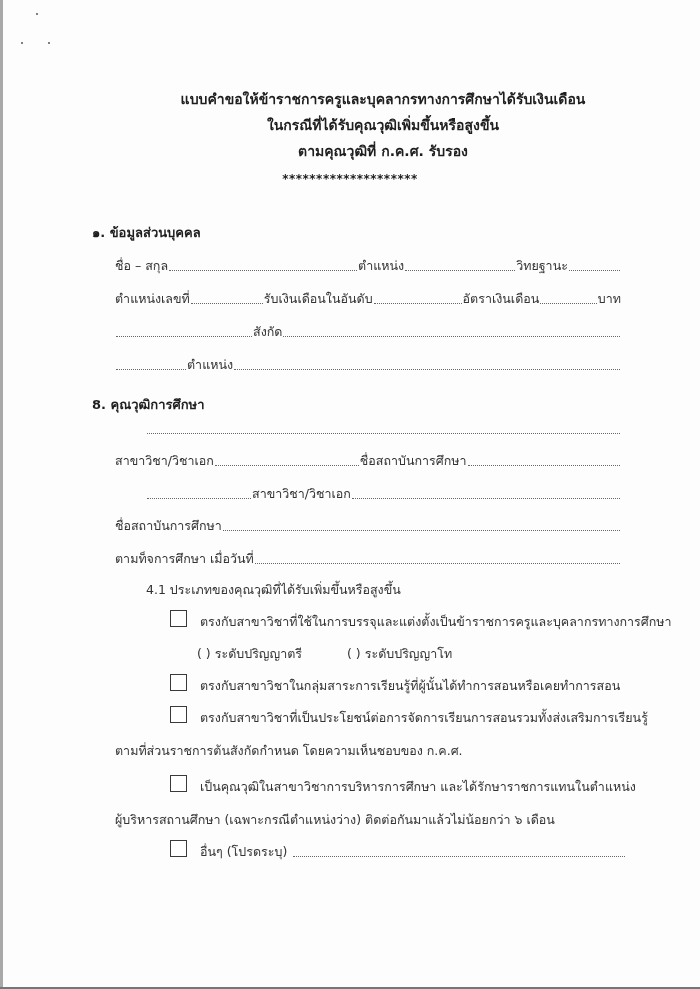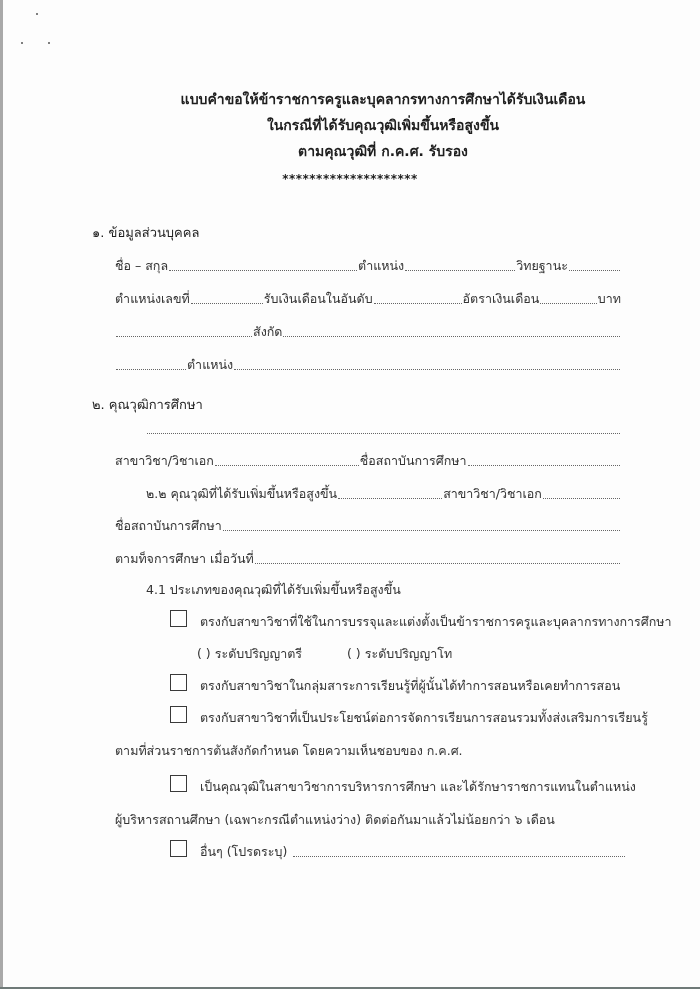--- a/index.html
+++ b/index.html
@@ -9,21 +9,21 @@
     font-family: "DejaVu Sans", "Liberation Sans", sans-serif;
     color: #2b2b2b;
   }
   .edge-left { position: absolute; left: 0; top: 0; width: 3px; height: 989px; background: #a9a9a9; }
   .edge-bottom { position: absolute; left: 0; bottom: 0; width: 700px; height: 2px; background: #6f7a78; }
   .speck { position: absolute; width: 2px; height: 2px; background: #555; border-radius: 1px; }
 
   .title { position: absolute; left: 0; width: 700px; text-align: center; font-weight: bold; font-size: 14px; color: #1e1e1e; margin-left: 33px; }
   .stars { position: absolute; left: 0; width: 700px; text-align: center; font-weight: bold; font-size: 12px; letter-spacing: 0.5px; color: #1e1e1e; }
 
-  .heading { position: absolute; font-weight: normal; font-size: 13px; color: #1e1e1e; white-space: nowrap; }
+  .heading { position: absolute; font-weight: bold; font-size: 13px; color: #1e1e1e; white-space: nowrap; }
   .row { position: absolute; display: flex; align-items: baseline; font-size: 12.5px; white-space: nowrap; color: #333; }
   .row .lbl { flex: none; }
   .dots { flex: none; border-bottom: 1px dotted #666; height: 12px; margin: 0 1px; position: relative; top: 1px; }
   .dots.grow { flex: 1 1 auto; }
 
   .cb { position: absolute; width: 17px; height: 17px; border: 1.3px solid #3a3a3a; background: #fff; box-sizing: border-box; cursor: pointer; }
   .paren { flex: none; margin-right: 4px; }
 </style>
 </head>
 <body>
@@ -65,35 +65,34 @@
   <span class="lbl">สังกัด</span>
   <span class="dots grow"></span>
 </div>
 
 <div class="row" style="left:115px;top:355px;width:506px">
   <span class="dots" style="width:70px"></span>
   <span class="lbl">ตำแหน่ง</span>
   <span class="dots grow"></span>
 </div>
 
-<div class="heading" style="left:92px;top:394px">๒. คุณวุฒิการศึกษา</div>
+<div class="heading" style="left:92px;top:394px">8. คุณวุฒิการศึกษา</div>
 
 <div class="row" style="left:146px;top:420px;width:475px">
   <span class="dots grow"></span>
 </div>
 
 <div class="row" style="left:115px;top:451px;width:506px">
   <span class="lbl">สาขาวิชา/วิชาเอก</span>
   <span class="dots" style="width:144px"></span>
   <span class="lbl">ชื่อสถาบันการศึกษา</span>
   <span class="dots grow"></span>
 </div>
 
 <div class="row" style="left:146px;top:484px;width:475px">
-  <span class="lbl">๒.๒ คุณวุฒิที่ได้รับเพิ่มขึ้นหรือสูงขึ้น</span>
   <span class="dots" style="width:104px"></span>
   <span class="lbl">สาขาวิชา/วิชาเอก</span>
   <span class="dots grow"></span>
 </div>
 
 <div class="row" style="left:115px;top:516px;width:506px">
   <span class="lbl">ชื่อสถาบันการศึกษา</span>
   <span class="dots grow"></span>
 </div>
 

